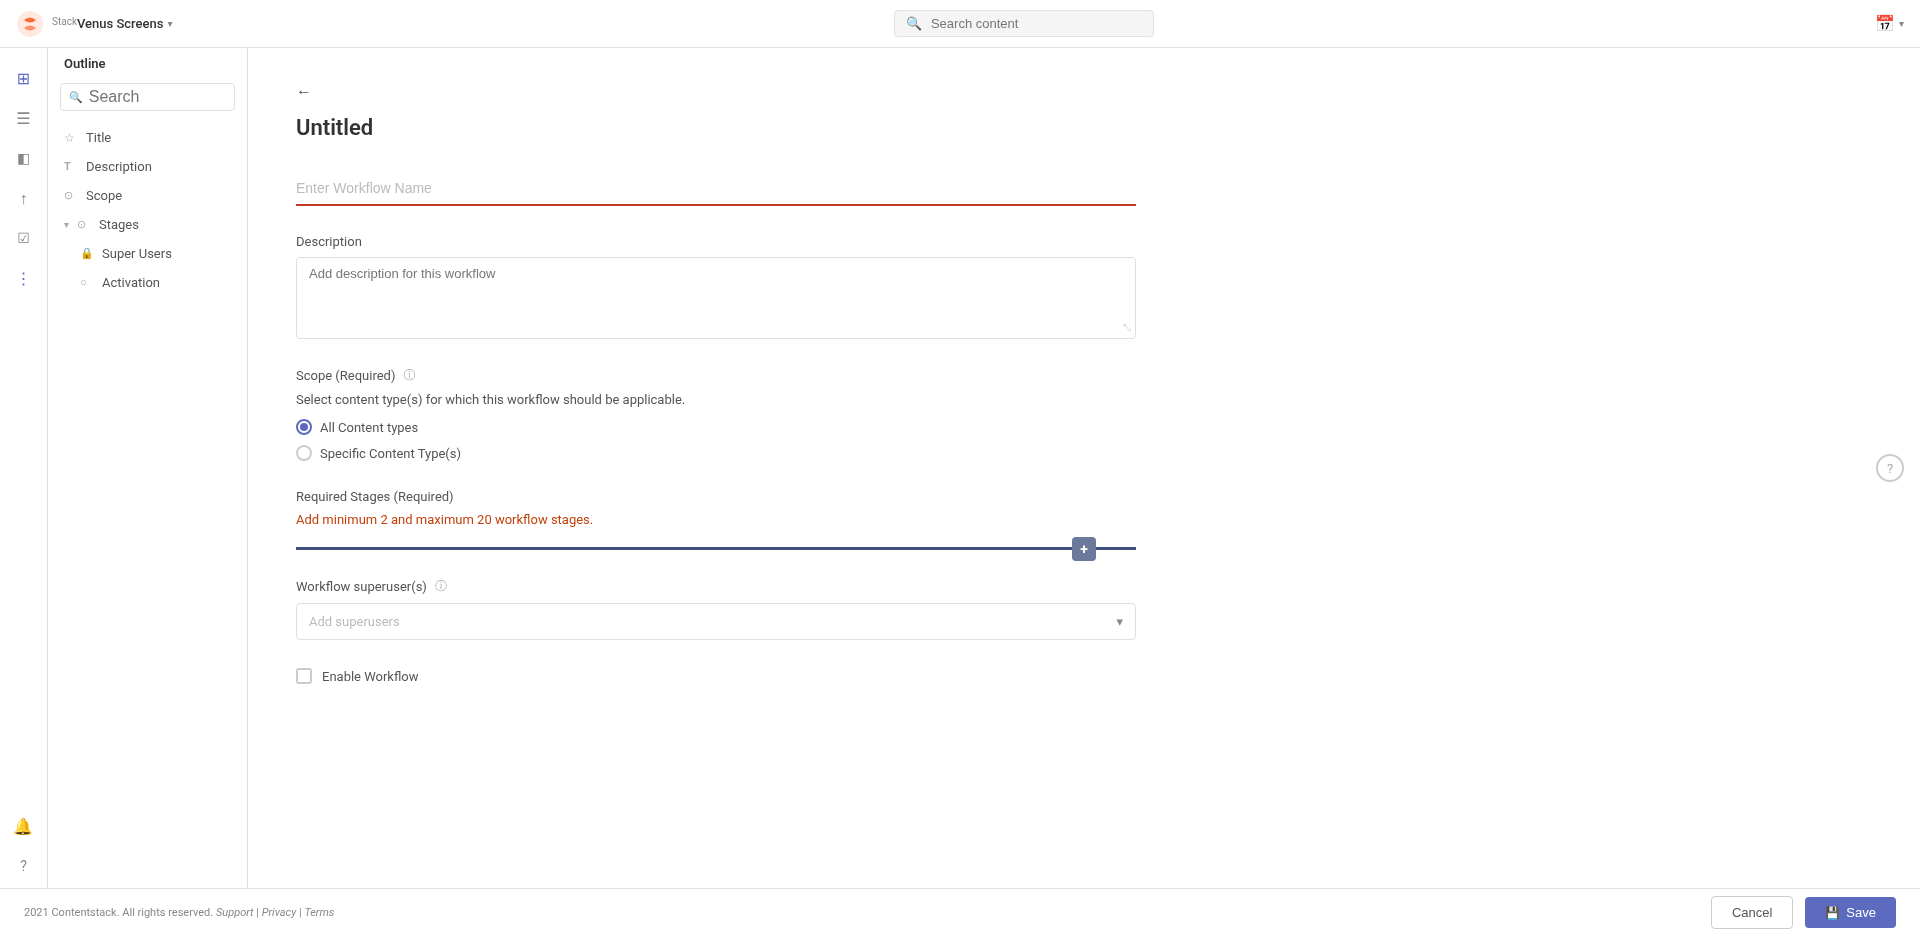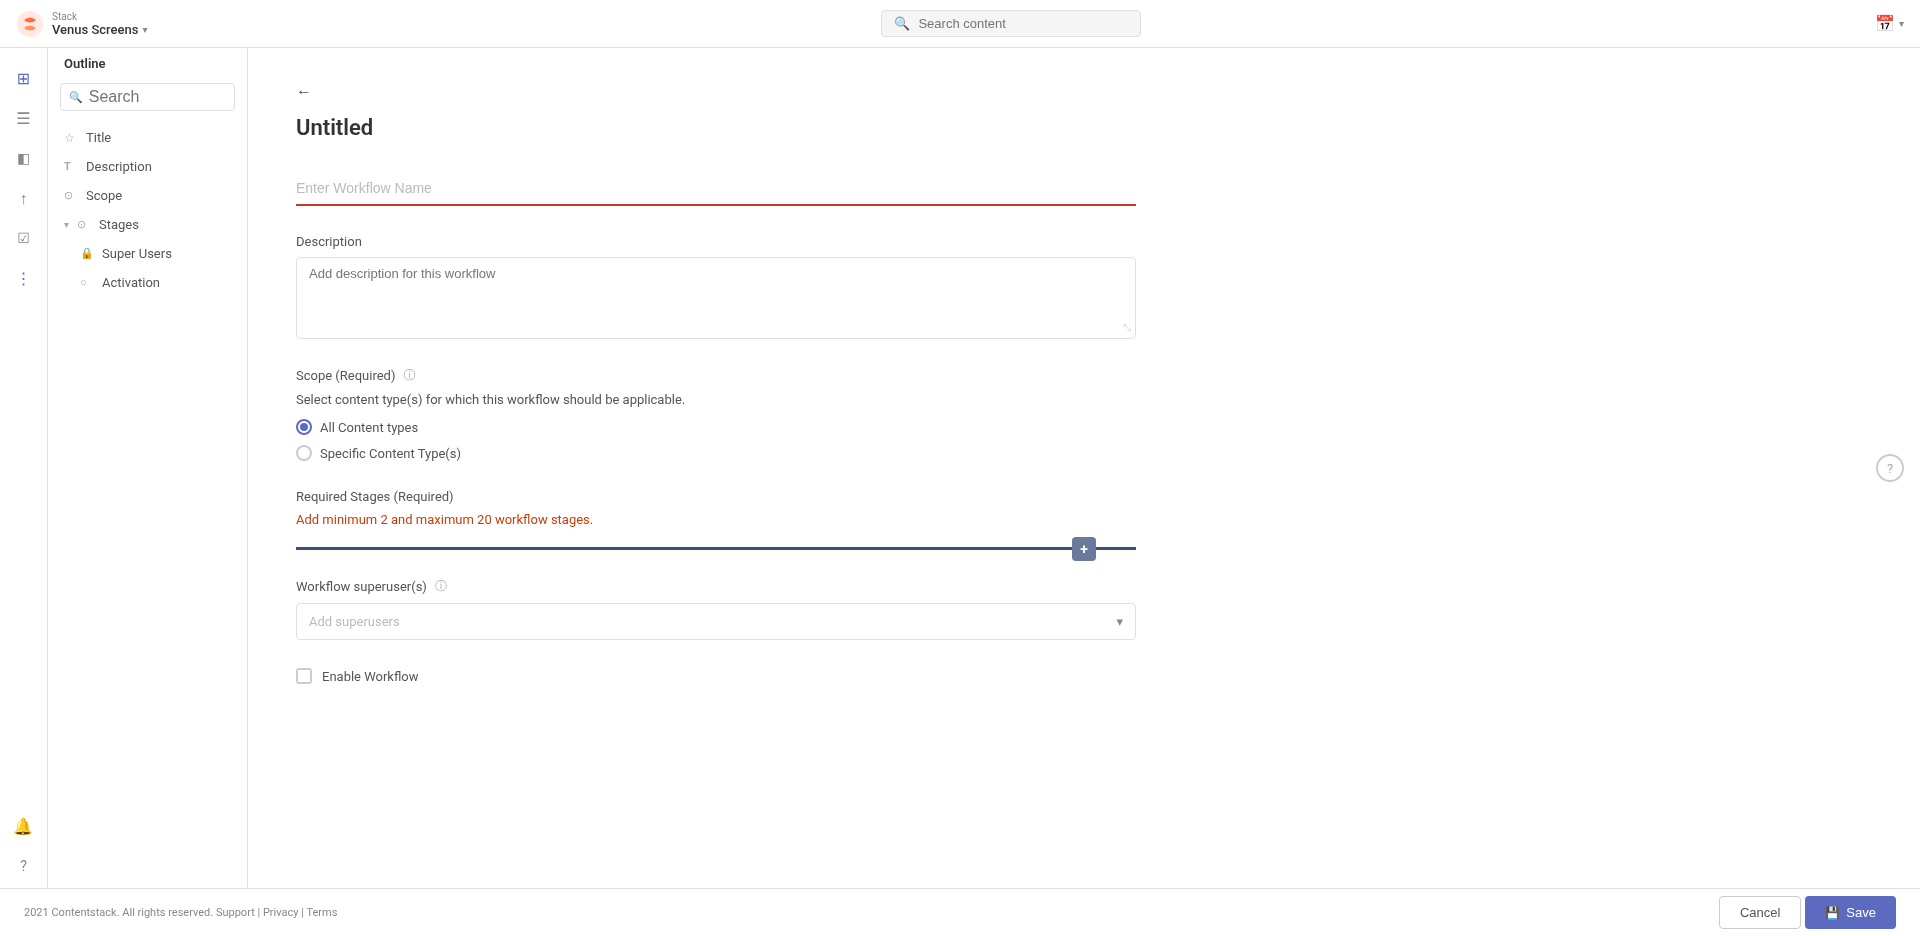--- a/index.html
+++ b/index.html
@@ -7,21 +7,21 @@
 
     
     .topbar {
       position: fixed; top: 0; left: 0; right: 0; height: 48px;
       background: #fff; border-bottom: 1px solid #e0e0e0;
       display: flex; align-items: center; justify-content: space-between;
       padding: 0 16px; z-index: 100;
     }
     .topbar-left { display: flex; align-items: center; gap: 8px; }
     .topbar-logo { width: 28px; height: 28px; }
-    .stack-info { display: flex; flex-direction: column; font-size: 11px; }
+    .stack-info { display: flex; flex-direction: row; font-size: 11px; }
     .stack-label { color: #888; font-size: 10px; }
     .stack-name { color: #333; font-size: 13px; font-weight: 500; display: flex; align-items: center; gap: 4px; }
     .dropdown-arrow { color: #888; font-size: 10px; }
     .topbar-center { display: flex; align-items: center; gap: 8px; }
     .search-bar { display: flex; align-items: center; background: #f5f5f5; border: 1px solid #e0e0e0; border-radius: 4px; padding: 5px 12px; gap: 8px; width: 260px; }
     .search-bar input { border: none; background: transparent; outline: none; font-size: 13px; color: #888; width: 100%; }
     .topbar-right { display: flex; align-items: center; gap: 12px; }
     .calendar-icon-btn { display: flex; align-items: center; gap: 4px; cursor: pointer; color: #555; }
 
     
@@ -121,22 +121,22 @@
       cursor: pointer; display: flex; align-items: center; justify-content: center;
     }
 
     
     .bottom-bar {
       position: fixed; bottom: 0; left: 0; right: 0; height: 48px;
       background: #fff; border-top: 1px solid #e0e0e0;
       display: flex; align-items: center; justify-content: space-between;
       padding: 0 24px; font-size: 11px; color: #888; z-index: 100;
     }
-    .bottom-bar a { color: #888; text-decoration: none; }
-    .bottom-bar-actions { display: flex; gap: 4px; }
+    .bottom-bar a { color: #888; text-decoration: none; font-style: italic; }
+    .bottom-bar-actions { display: flex; gap: 12px; align-items: center; }
     .cancel-btn {
       padding: 8px 20px; border: 1px solid #ccc; border-radius: 4px;
       background: #fff; color: #555; font-size: 13px; cursor: pointer;
     }
     .save-btn {
       padding: 8px 20px; border: none; border-radius: 4px;
       background: #5c6bc0; color: #fff; font-size: 13px; cursor: pointer;
       display: flex; align-items: center; gap: 6px;
     }
     .help-icon-fixed {

